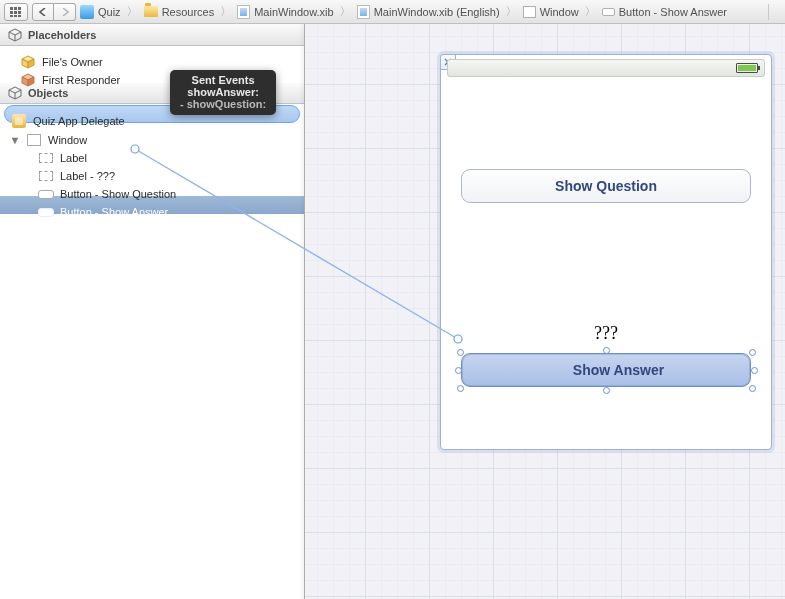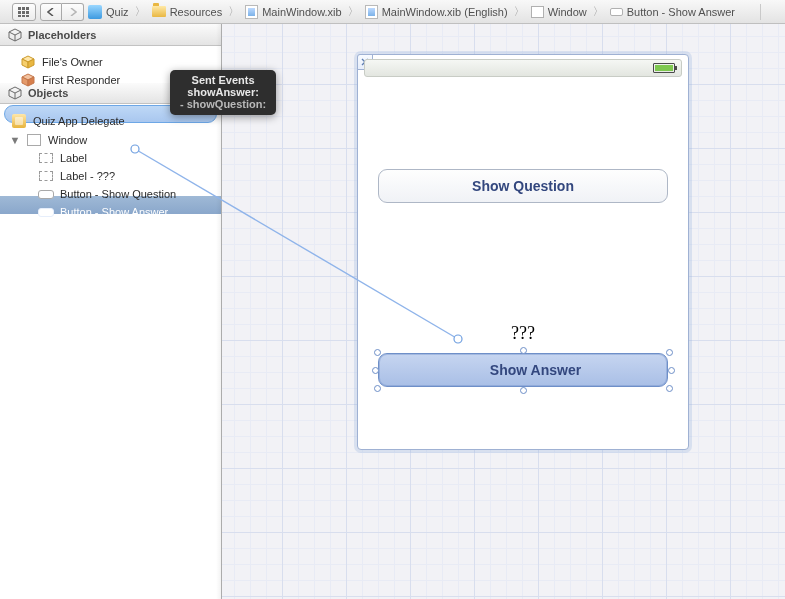--- a/index.html
+++ b/index.html
@@ -1,39 +1,39 @@
 <!DOCTYPE html>
 <html><head>
 <meta charset="utf-8">
 <style>
   * { box-sizing: border-box; margin: 0; padding: 0; font-family: "Lucida Grande", "Helvetica Neue", Arial, sans-serif; }
   body { width: 785px; height: 599px; background: #fff; position: relative; overflow: hidden; }
 
   
-  .toolbar { height: 24px; background: linear-gradient(#f8f8f8,#e3e3e3); border-bottom: 1px solid #bfbfbf; display: flex; align-items: center; padding: 0 12px; gap: 4px; font-size: 11px; color: #505050; }
+  .toolbar { height: 24px; background: linear-gradient(#f8f8f8,#e3e3e3); border-bottom: 1px solid #bfbfbf; display: flex; align-items: center; padding: 0 4px; gap: 4px; font-size: 11px; color: #505050; }
   .toolbar .grid-btn { width: 24px; height: 18px; border: 1px solid #a9a9a9; border-radius: 3px; background: linear-gradient(#fdfdfd,#ececec); display:flex; align-items:center; justify-content:center; }
   .toolbar .navgroup { display:flex; }
   .toolbar .nav-btn { width: 22px; height: 18px; border: 1px solid #a9a9a9; background: linear-gradient(#fdfdfd,#ececec); display:flex; align-items:center; justify-content:center; }
   .toolbar .nav-btn:first-child { border-radius: 3px 0 0 3px; }
   .toolbar .nav-btn:last-child { border-radius: 0 3px 3px 0; border-left: none; }
   .toolbar .crumb { display:flex; align-items:center; gap:4px; }
   .toolbar .crumb .chev { color:#9a9a9a; padding:0 2px; }
   .toolbar .proj-icon { width:14px; height:14px; background: linear-gradient(#9ad7ff,#3d9ae0); border-radius:2px; }
   .toolbar .folder-icon { width:14px; height:11px; background: linear-gradient(#ffe9a6,#e9b742); border-radius:1px; position:relative; }
   .toolbar .folder-icon::before { content:""; position:absolute; top:-3px; left:1px; width:6px; height:3px; background:#e9b742; border-radius:1px 1px 0 0; }
   .toolbar .xib-icon { width:13px; height:14px; background:#fff; border:1px solid #b9b9b9; position:relative; }
   .toolbar .xib-icon::after { content:""; position:absolute; top:2px; left:2px; width:7px; height:8px; background:linear-gradient(#bcd9ff,#7cb2e8); }
   .toolbar .win-icon { width:13px; height:12px; background:#fff; border:1px solid #b0b0b0; }
   .toolbar .btn-icon { width:13px; height:8px; background:#fff; border:1px solid #b0b0b0; border-radius:2px; }
   .toolbar .sep { width:1px; height:16px; background:#c9c9c9; margin-left:auto; }
   .toolbar .after-sep { width:8px; }
 
   
   .main { display:flex; height: calc(599px - 24px); }
-  .sidebar { width: 222px; border-right: 1px solid #b6b6b6; background: #fff; position:relative; }
+  .sidebar { width: 305px; border-right: 1px solid #b6b6b6; background: #fff; position:relative; }
   .canvas { flex:1; position:relative; overflow:hidden;
     background-color:#f2f2f6;
     background-image:
       linear-gradient(#d8deee 1px, transparent 1px),
       linear-gradient(90deg, #d8deee 1px, transparent 1px),
       linear-gradient(#e8ebf5 1px, transparent 1px),
       linear-gradient(90deg, #e8ebf5 1px, transparent 1px);
     background-size: 64px 64px, 64px 64px, 16px 16px, 16px 16px;
     background-position: -4px -4px, -4px -4px, -4px -4px, -4px -4px;
   }

